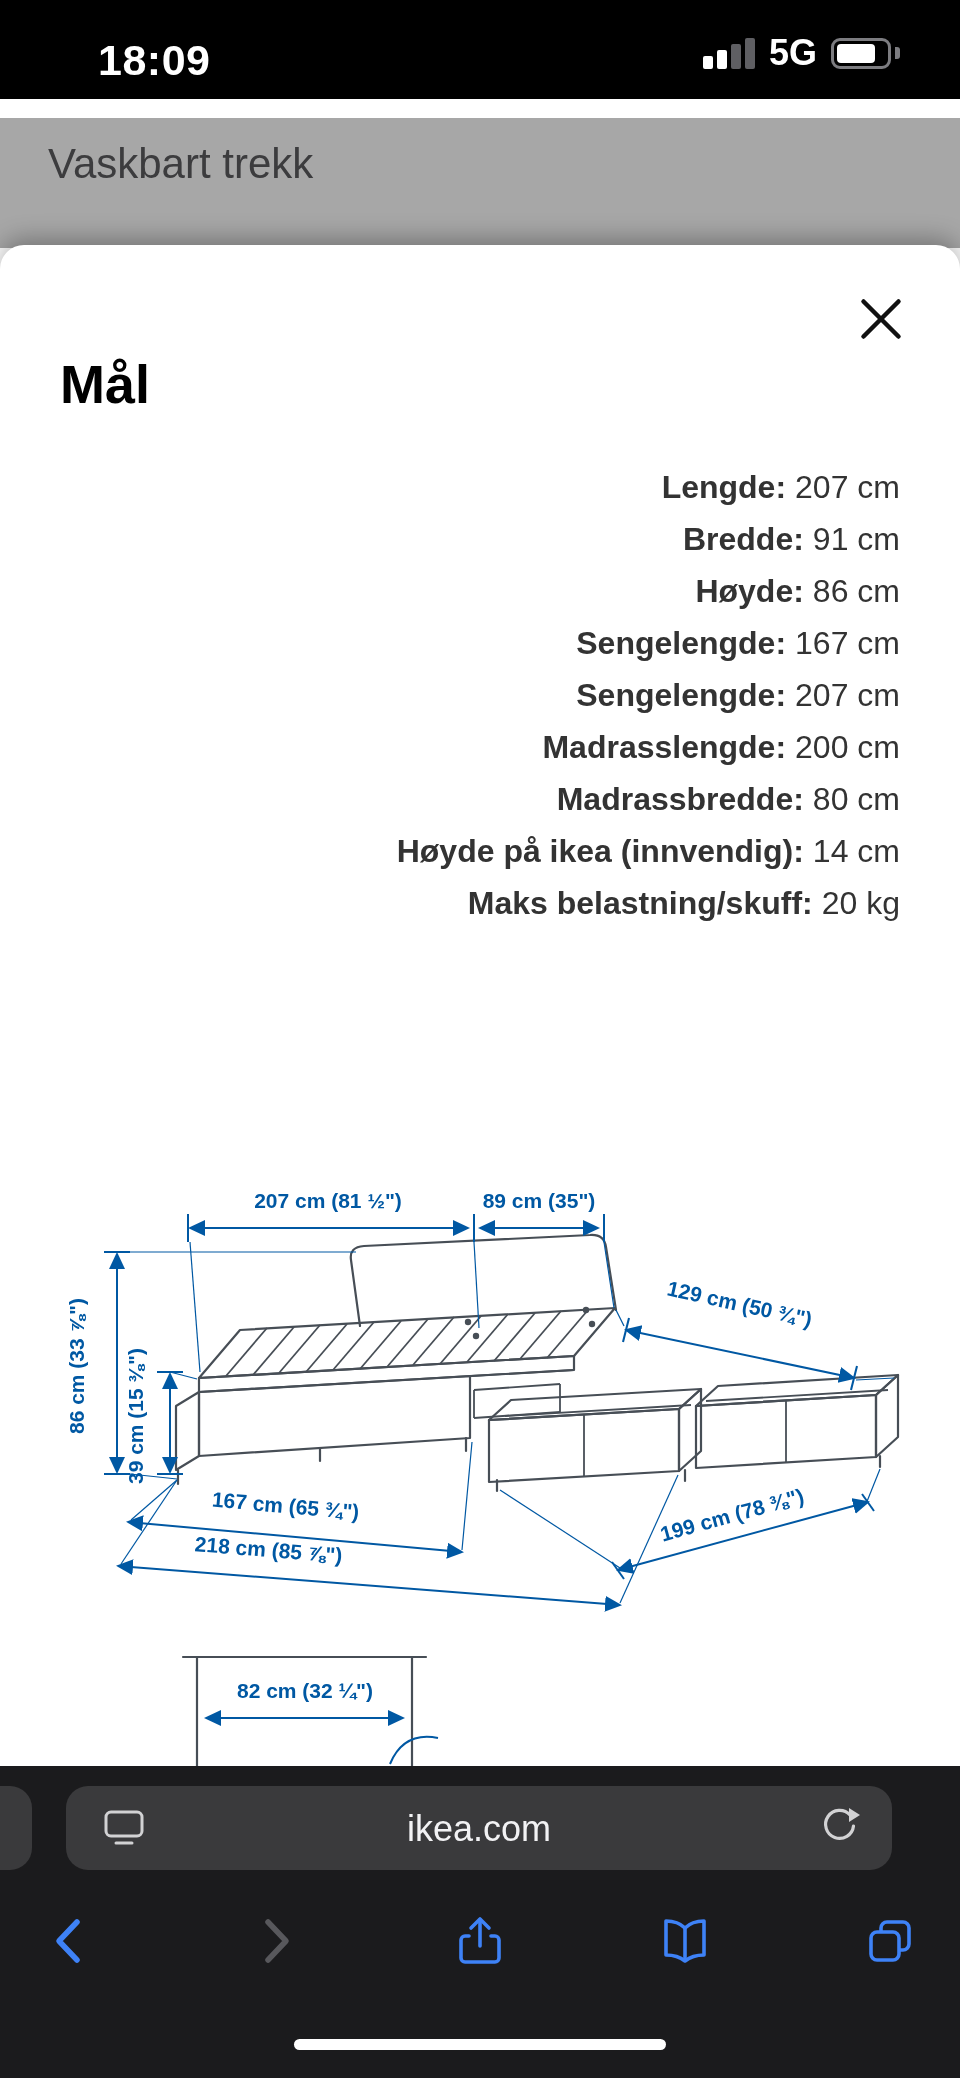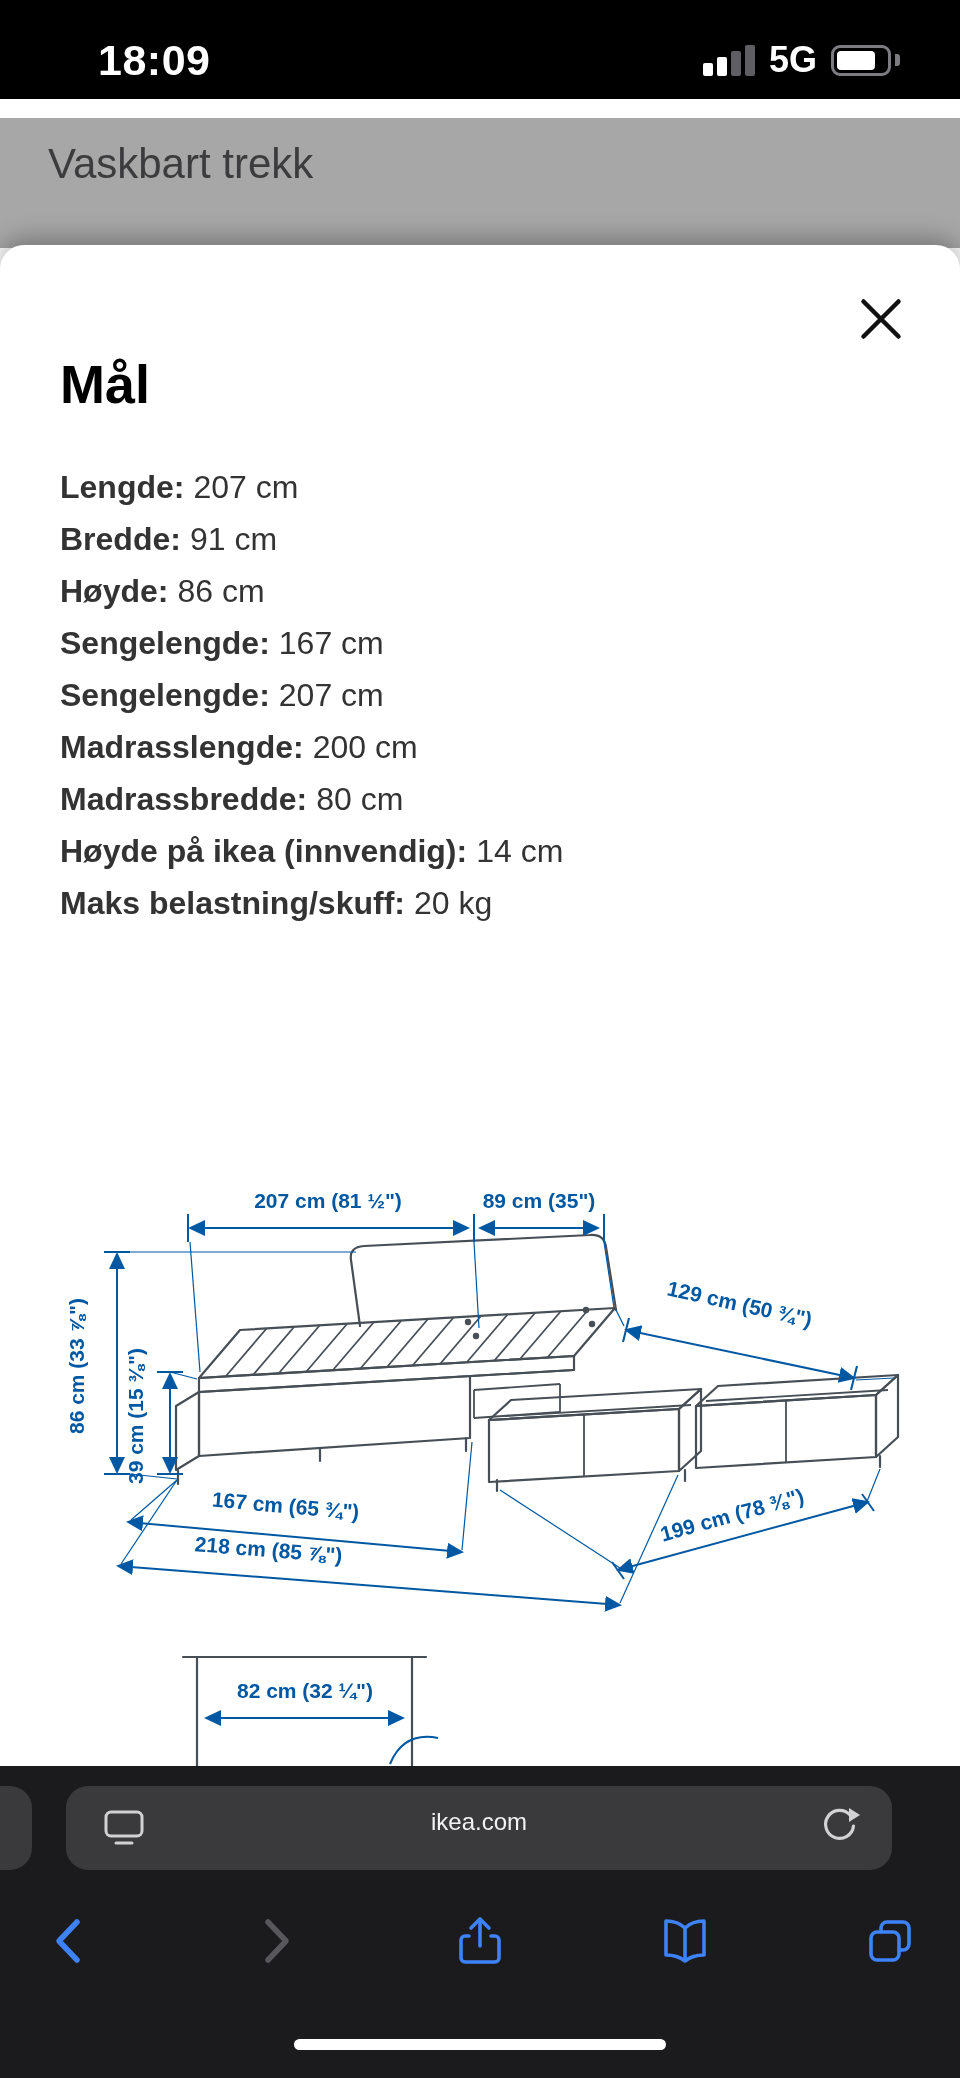--- a/index.html
+++ b/index.html
@@ -2,21 +2,21 @@
 <html><head>
 <meta charset="utf-8">
 <style>
   * { box-sizing: border-box; margin: 0; padding: 0; }
   body { background: #000; font-family: "Liberation Sans", "DejaVu Sans", sans-serif; }
   .screen { position: relative; width: 960px; height: 2078px; background: #fff; overflow: hidden; }
 
   
   .status-bar { position: absolute; top: 0; left: 0; width: 100%; height: 99px; background: #000; z-index: 6; }
   .time { position: absolute; left: 98px; top: 36px; font-size: 43px; font-weight: 700; color: #fff; letter-spacing: .5px; }
-  .status-right { position: absolute; right: 60px; top: 40px; display: flex; align-items: center; gap: 14px; height: 40px; }
+  .status-right { position: absolute; right: 60px; top: 33px; display: flex; align-items: center; gap: 14px; height: 40px; }
   .signal { display: flex; align-items: flex-end; gap: 4px; height: 32px; }
   .signal i { display: block; width: 10px; border-radius: 2px; }
   .signal .b1 { height: 13px; background: #fff; }
   .signal .b2 { height: 19px; background: #fff; }
   .signal .b3 { height: 25px; background: #5f5f63; }
   .signal .b4 { height: 31px; background: #5f5f63; }
   .net { color: #fff; font-size: 36px; font-weight: 600; }
   .battery { position: relative; width: 60px; height: 31px; border: 3px solid #7c7c80; border-radius: 9px; }
   .battery .level { position: absolute; top: 3px; left: 3px; bottom: 3px; width: 70%; background: #fff; border-radius: 4px; }
   .bat-nub { width: 5px; height: 12px; background: #7c7c80; border-radius: 0 3px 3px 0; margin-left: -10px; }
@@ -24,37 +24,37 @@
   
   .page-behind { position: absolute; top: 118px; left: 0; width: 100%; height: 130px; background: #a7a7a7; }
   .page-behind span { position: absolute; left: 48px; top: 22px; font-size: 42px; color: #3c3c3e; }
 
   
   .modal { position: absolute; top: 245px; left: 0; right: 0; bottom: 0; background: #fff;
            border-radius: 24px 24px 0 0; box-shadow: 0 -6px 24px rgba(0,0,0,.30); }
   .close-btn { position: absolute; top: 46px; right: 50px; width: 58px; height: 58px; background: none; border: 0; cursor: pointer; }
   .modal h1 { padding: 108px 0 0 60px; font-size: 54px; font-weight: 700; color: #000000; }
   .measurements { margin: 46px 60px 0 60px; }
-  .m-row { font-size: 32px; line-height: 52px; color: #333; white-space: nowrap; }
+  .m-row { font-size: 32px; line-height: 52px; color: #333; white-space: nowrap; text-align: right; }
   .m-label { font-weight: 700; margin-right: 9px; }
 
   
   .diagram  { position: absolute; top: 1180px; left: 0; }
   .diagram2 { position: absolute; top: 1652px; left: 0; }
   .dim-text { fill: #0058a3; font: 700 21px "Liberation Sans", "DejaVu Sans", sans-serif; }
   .dim-line { stroke: #0058a3; stroke-width: 2; fill: none; }
   .dim-thin { stroke: #0058a3; stroke-width: 1.2; fill: none; }
   .art { stroke: #474e56; stroke-width: 2.2; fill: none; stroke-linejoin: round; stroke-linecap: round; }
   .art-thin { stroke: #474e56; stroke-width: 1.8; fill: none; }
 
   
   .chrome { position: absolute; top: 1766px; left: 0; width: 960px; height: 312px; background: #1b1b1d; z-index: 5; }
   .tab-stub { position: absolute; left: -28px; top: 20px; width: 60px; height: 84px; border-radius: 22px; background: #3a3a3c; }
   .url-bar { position: absolute; left: 66px; top: 20px; width: 826px; height: 84px; border-radius: 22px; background: #3a3a3c; }
-  .url-text { position: absolute; left: 0; right: 0; top: 22px; text-align: center; font-size: 24px; color: #f2f2f4; }
+  .url-text { position: absolute; left: 0; right: 0; top: 22px; text-align: center; font-size: 36px; color: #f2f2f4; }
   .reader-ic { position: absolute; left: 36px; top: 22px; }
   .reload-ic { position: absolute; right: 32px; top: 22px; background: none; border: 0; cursor: pointer; }
   .toolbar { position: absolute; top: 146px; left: 0; right: 0; display: flex; justify-content: space-between; padding: 0 40px; }
   .tb-btn { width: 60px; height: 60px; background: none; border: 0; cursor: pointer; }
   .home-indicator { position: absolute; left: 50%; bottom: 28px; width: 372px; height: 11px; border-radius: 6px; background: #fff; transform: translateX(-50%); }
 </style>
 </head>
 <body>
 
 <div class="screen">

